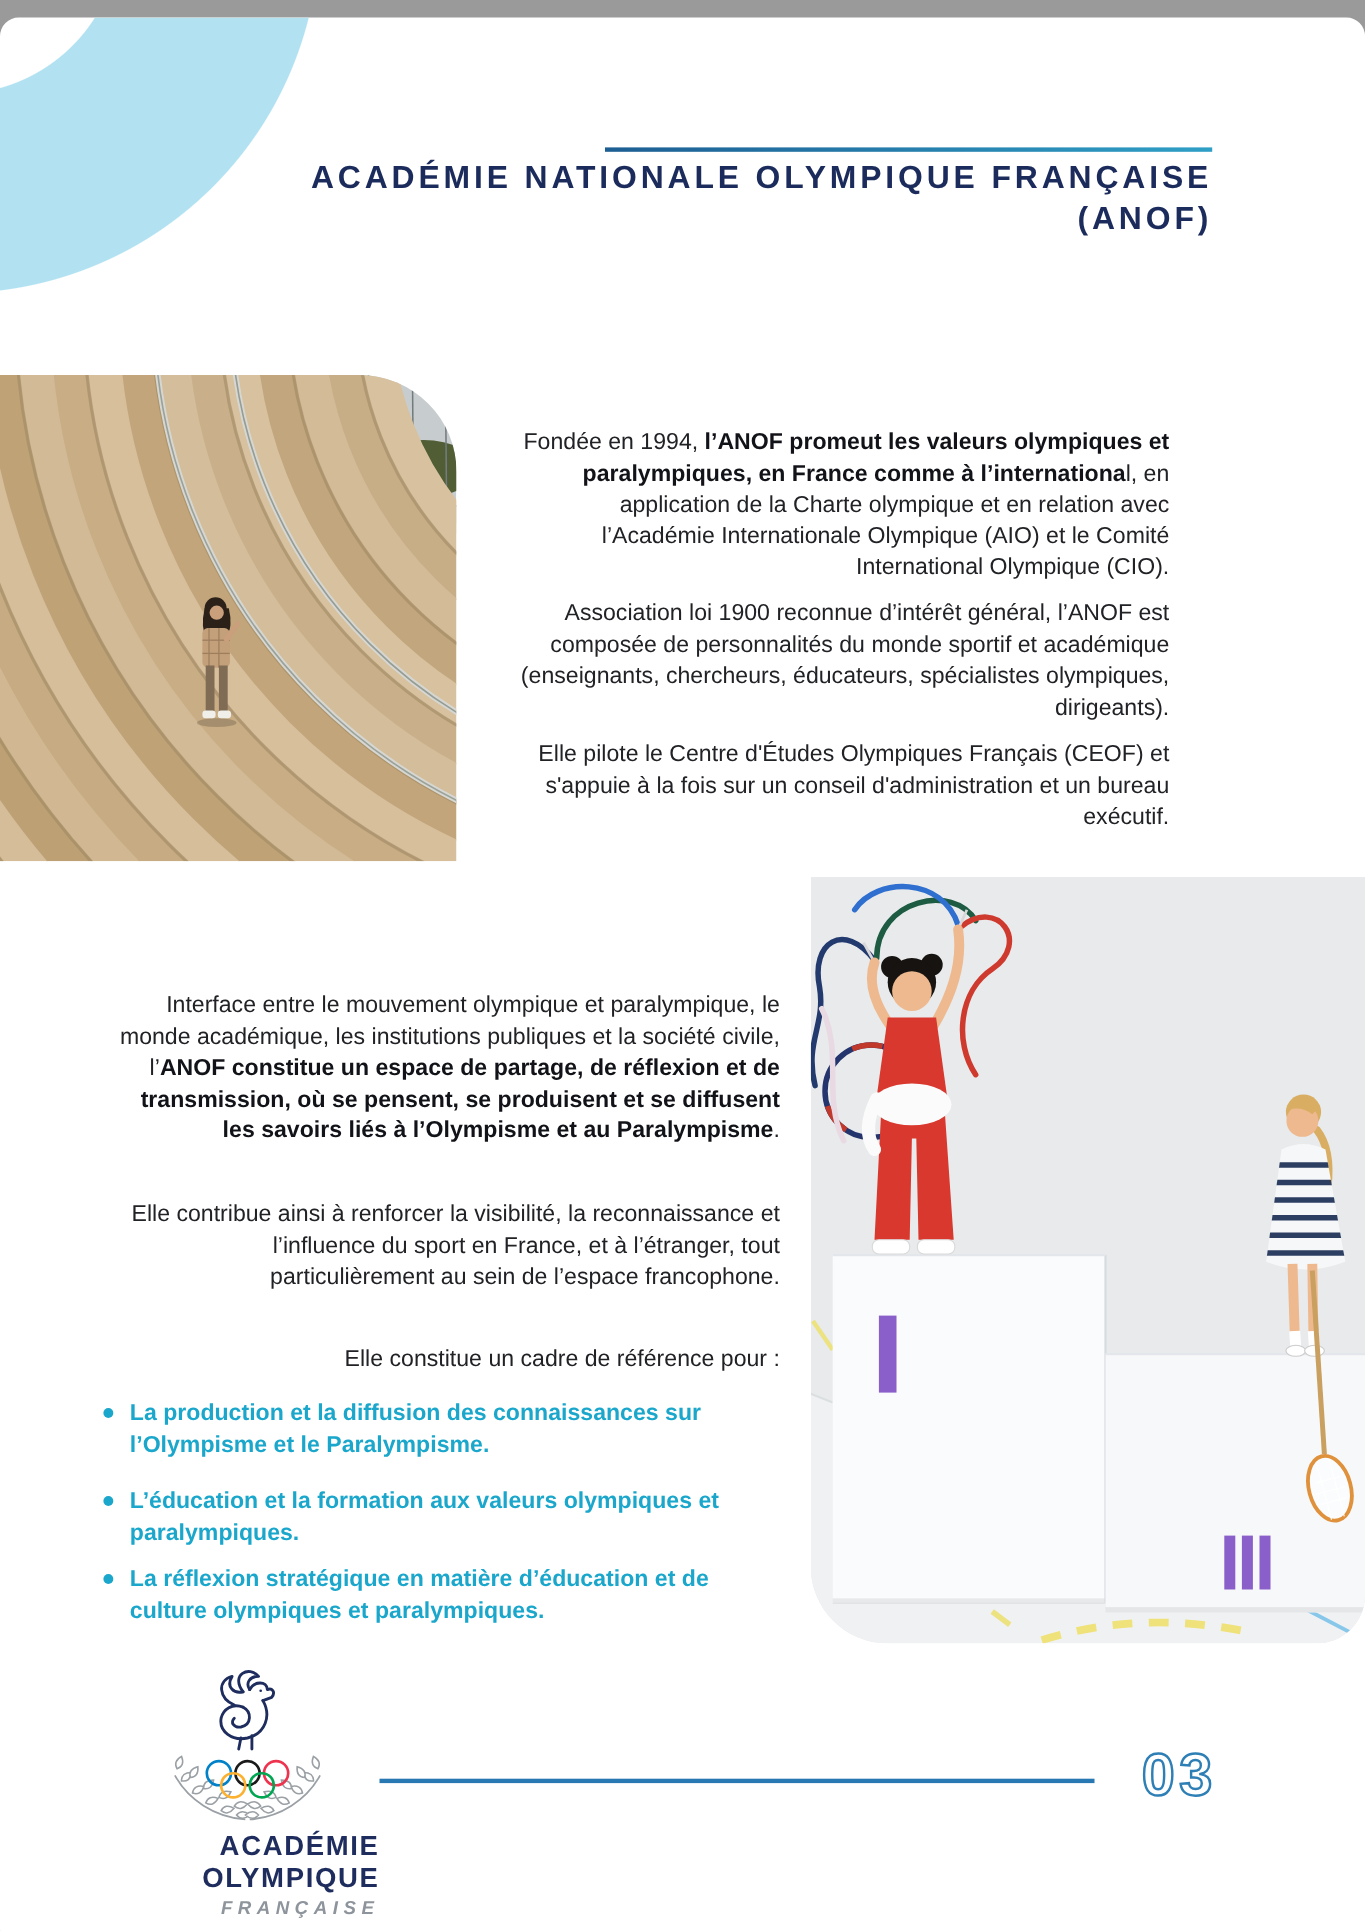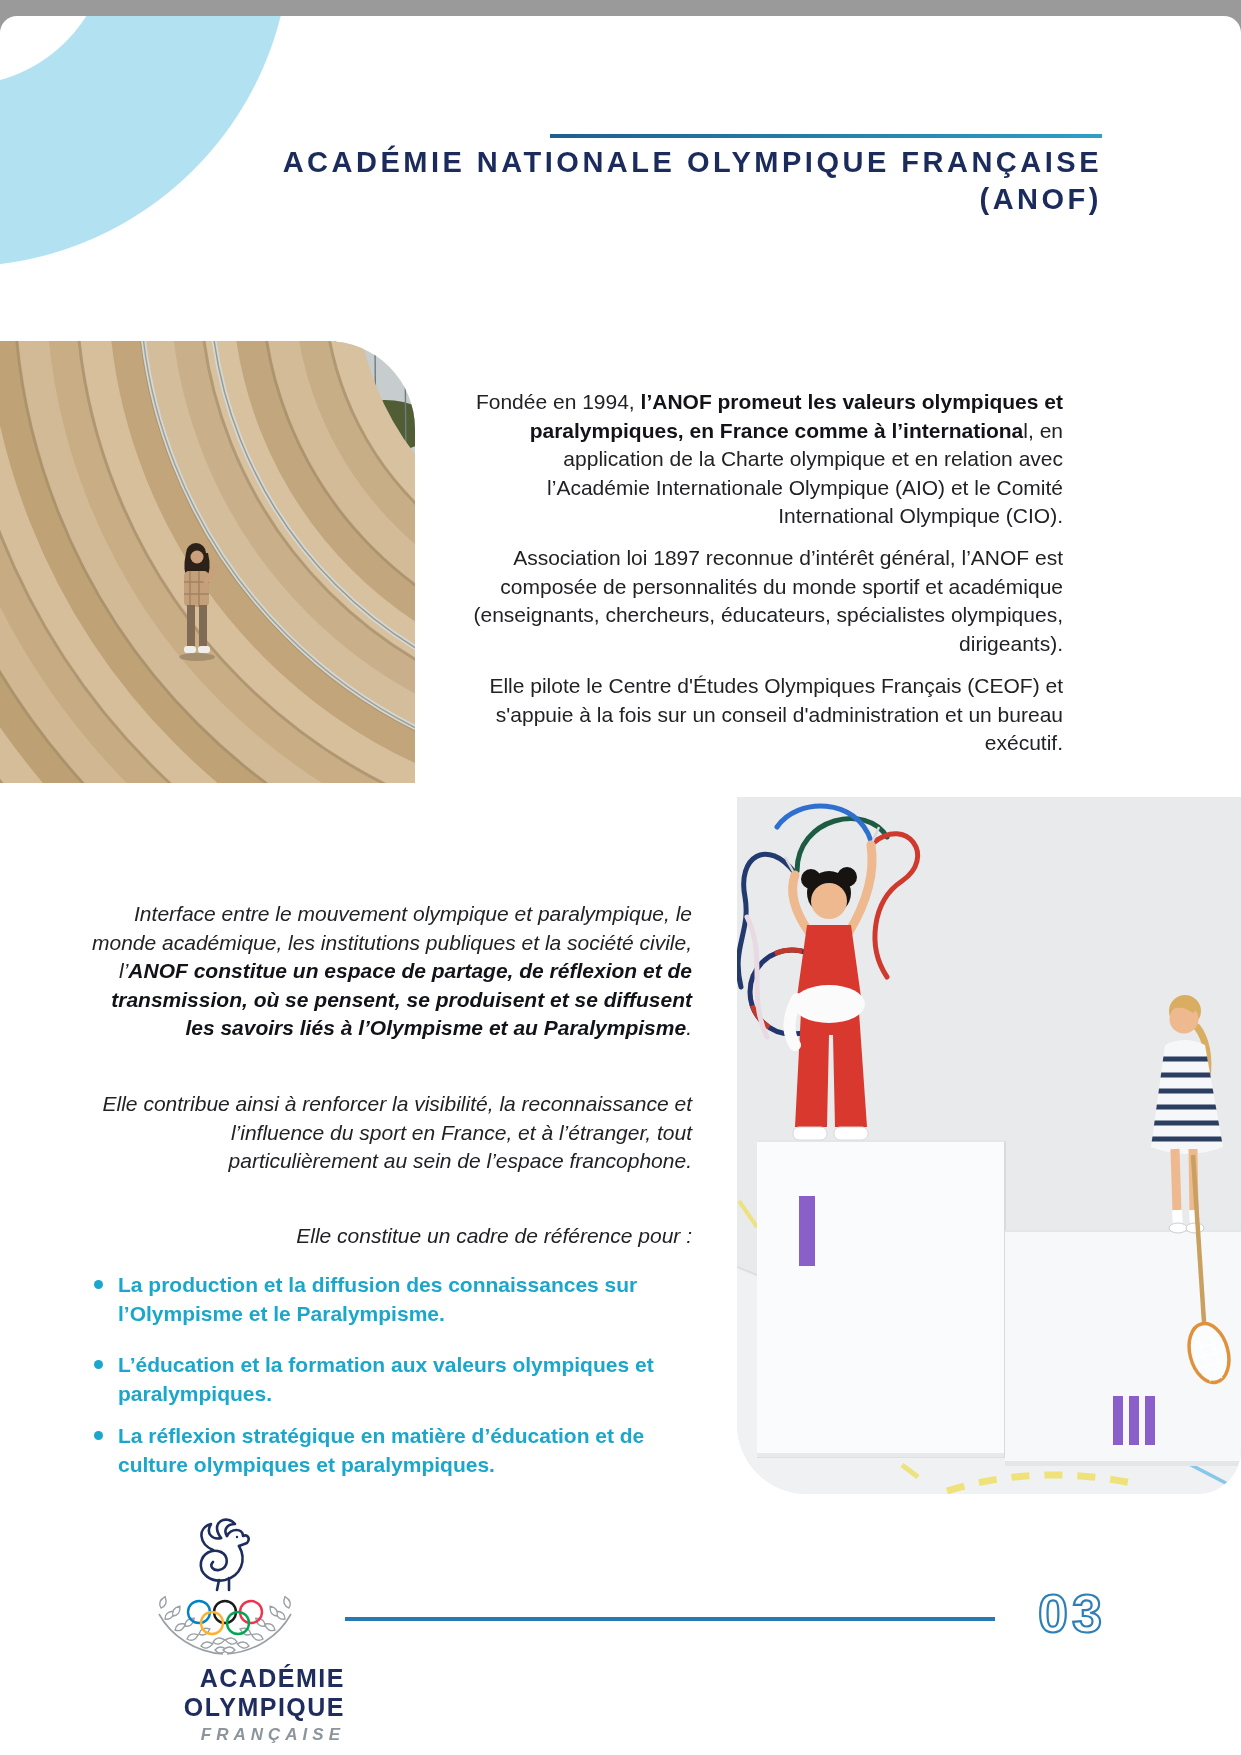--- a/index.html
+++ b/index.html
@@ -27,21 +27,21 @@
     font-size:29px;line-height:37px;letter-spacing:3.5px;white-space:nowrap;
   }
   
   .photo{position:absolute;overflow:hidden;}
   .photo-stadium{left:0;top:325px;width:415px;height:442px;border-radius:0 88px 0 0;}
   .photo-kids{left:737px;top:781px;width:504px;height:697px;border-radius:0 0 44px 70px;}
   .photo svg{display:block;}
   
   .para{position:absolute;font-size:21px;line-height:28.5px;color:#212226;text-align:right;}
   .s1{left:457px;width:606px;}
-  .s2{left:80px;width:612px;font-style:italic;}
+  .s2{left:97px;width:612px;}
   .para b{font-weight:700;color:#121318;}
   
   .bullet{position:absolute;left:88px;width:586px;font-size:21px;line-height:29px;
           font-weight:700;color:#1ba7cb;}
   .bullet .dot{position:absolute;left:6px;top:10px;width:9px;height:9px;border-radius:50%;
           background:#1ba7cb;}
   .bullet .btxt{display:block;margin-left:30px;}
   
   .footer-rule{position:absolute;left:345px;top:1601px;width:650px;height:4px;background:#2878b3;}
   .pagenum{position:absolute;left:1036px;top:1566px;width:110px;height:66px;}
@@ -155,21 +155,21 @@
         <rect x="187" y="264" width="8" height="42" fill="#7d6a55"></rect>
         <rect x="199" y="264" width="8" height="42" fill="#7d6a55"></rect>
         <rect x="184" y="305" width="12" height="7" rx="3" fill="#f4f4f2"></rect>
         <rect x="198" y="305" width="12" height="7" rx="3" fill="#f4f4f2"></rect>
       </g>
       <rect x="0" y="0" width="415" height="442" fill="#c89a5e" opacity="0.05"></rect>
     </svg>
   </div>
 
   <div class="para s1" style="top:372px;"><span>Fondée en 1994, </span><b>l’ANOF promeut les valeurs olympiques et paralympiques, en France comme à l’internationa</b><span>l, en application de la Charte olympique et en relation avec l’Académie Internationale Olympique (AIO) et le Comité International Olympique (CIO).</span></div>
-  <div class="para s1" style="top:528px;">Association loi 1897 reconnue d’intérêt général, l’ANOF est composée de personnalités du monde sportif et académique (enseignants, chercheurs, éducateurs, spécialistes olympiques, dirigeants).</div>
+  <div class="para s1" style="top:528px;">Association loi 1900 reconnue d’intérêt général, l’ANOF est composée de personnalités du monde sportif et académique (enseignants, chercheurs, éducateurs, spécialistes olympiques, dirigeants).</div>
   <div class="para s1" style="top:656px;">Elle pilote le Centre d'Études Olympiques Français (CEOF) et s'appuie à la fois sur un conseil d'administration et un bureau exécutif.</div>
 
   <div class="photo photo-kids">
     <svg width="504" height="697" viewBox="0 0 504 697">
       <rect x="0" y="0" width="504" height="697" fill="#e8eaeb"></rect>
 
       <path d="M0,470 L20,478 L20,658 L268,658 L268,666 L504,666 L504,697 L0,697 Z" fill="#f0f1f3"></path>
       <line x1="0" y1="470" x2="20" y2="478" stroke="#dcdfe1" stroke-width="2"></line>
 
       <path d="M2,404 L20,430" stroke="#ece27f" stroke-width="4"></path>

